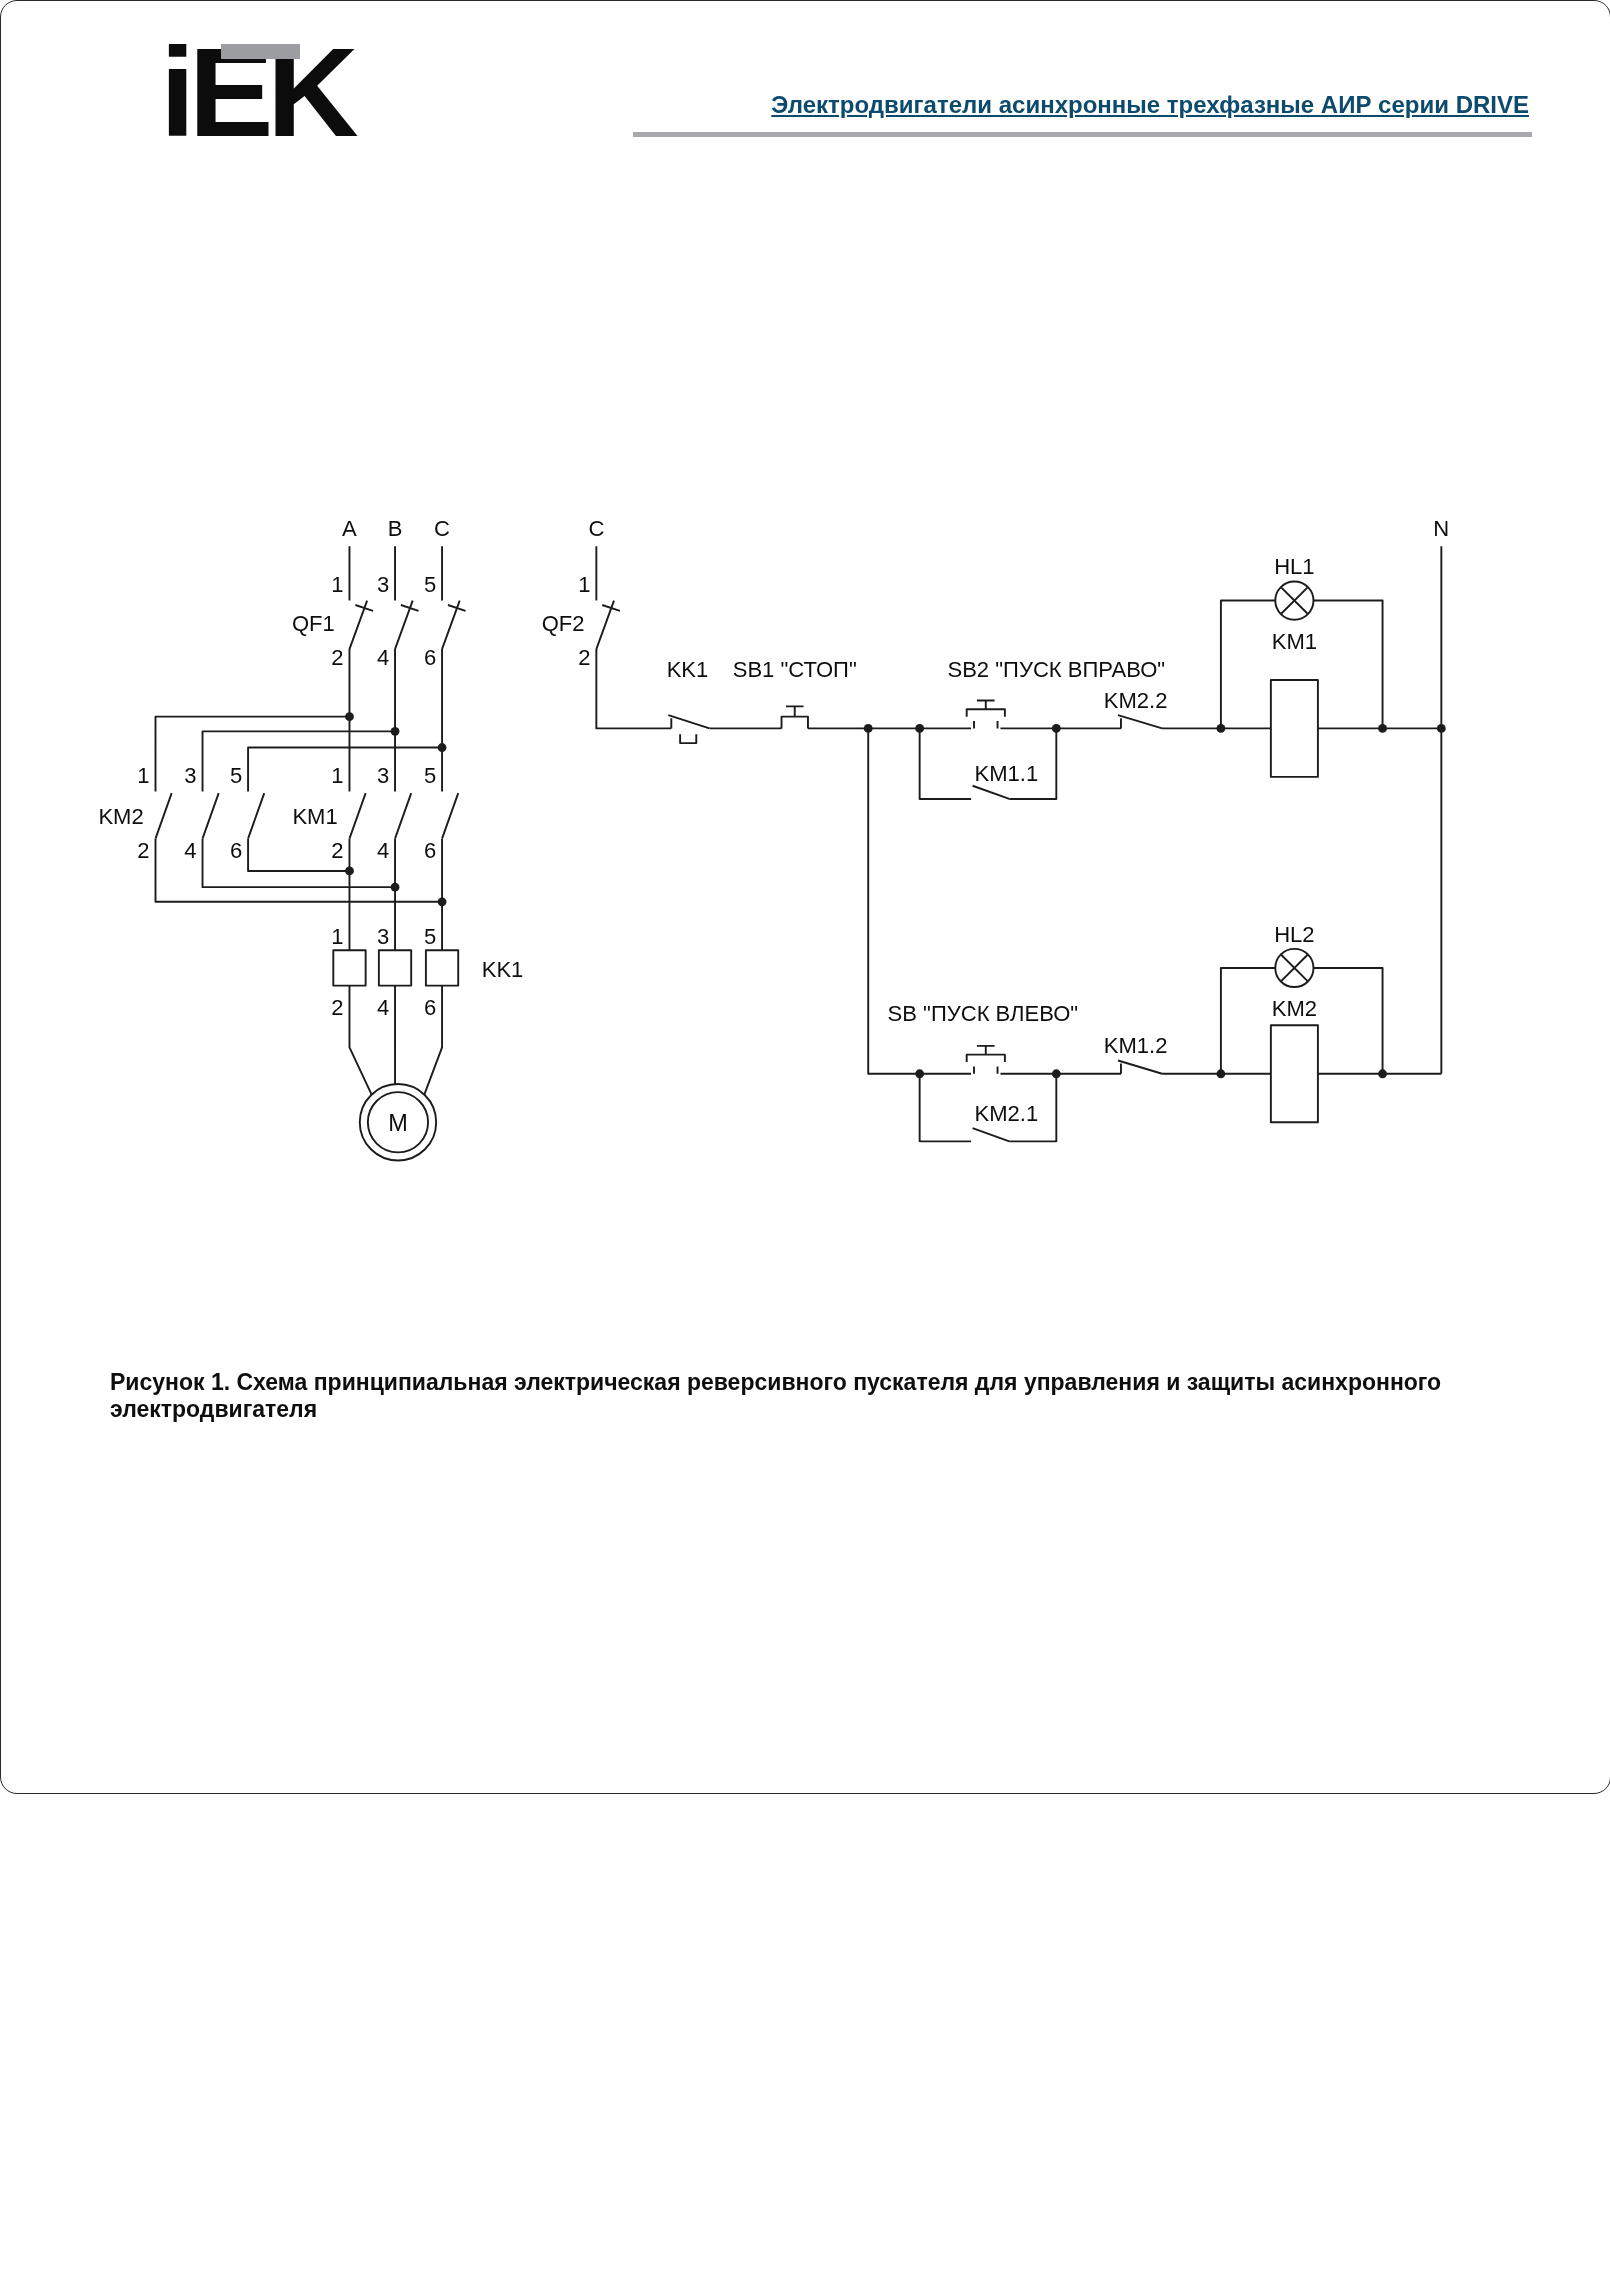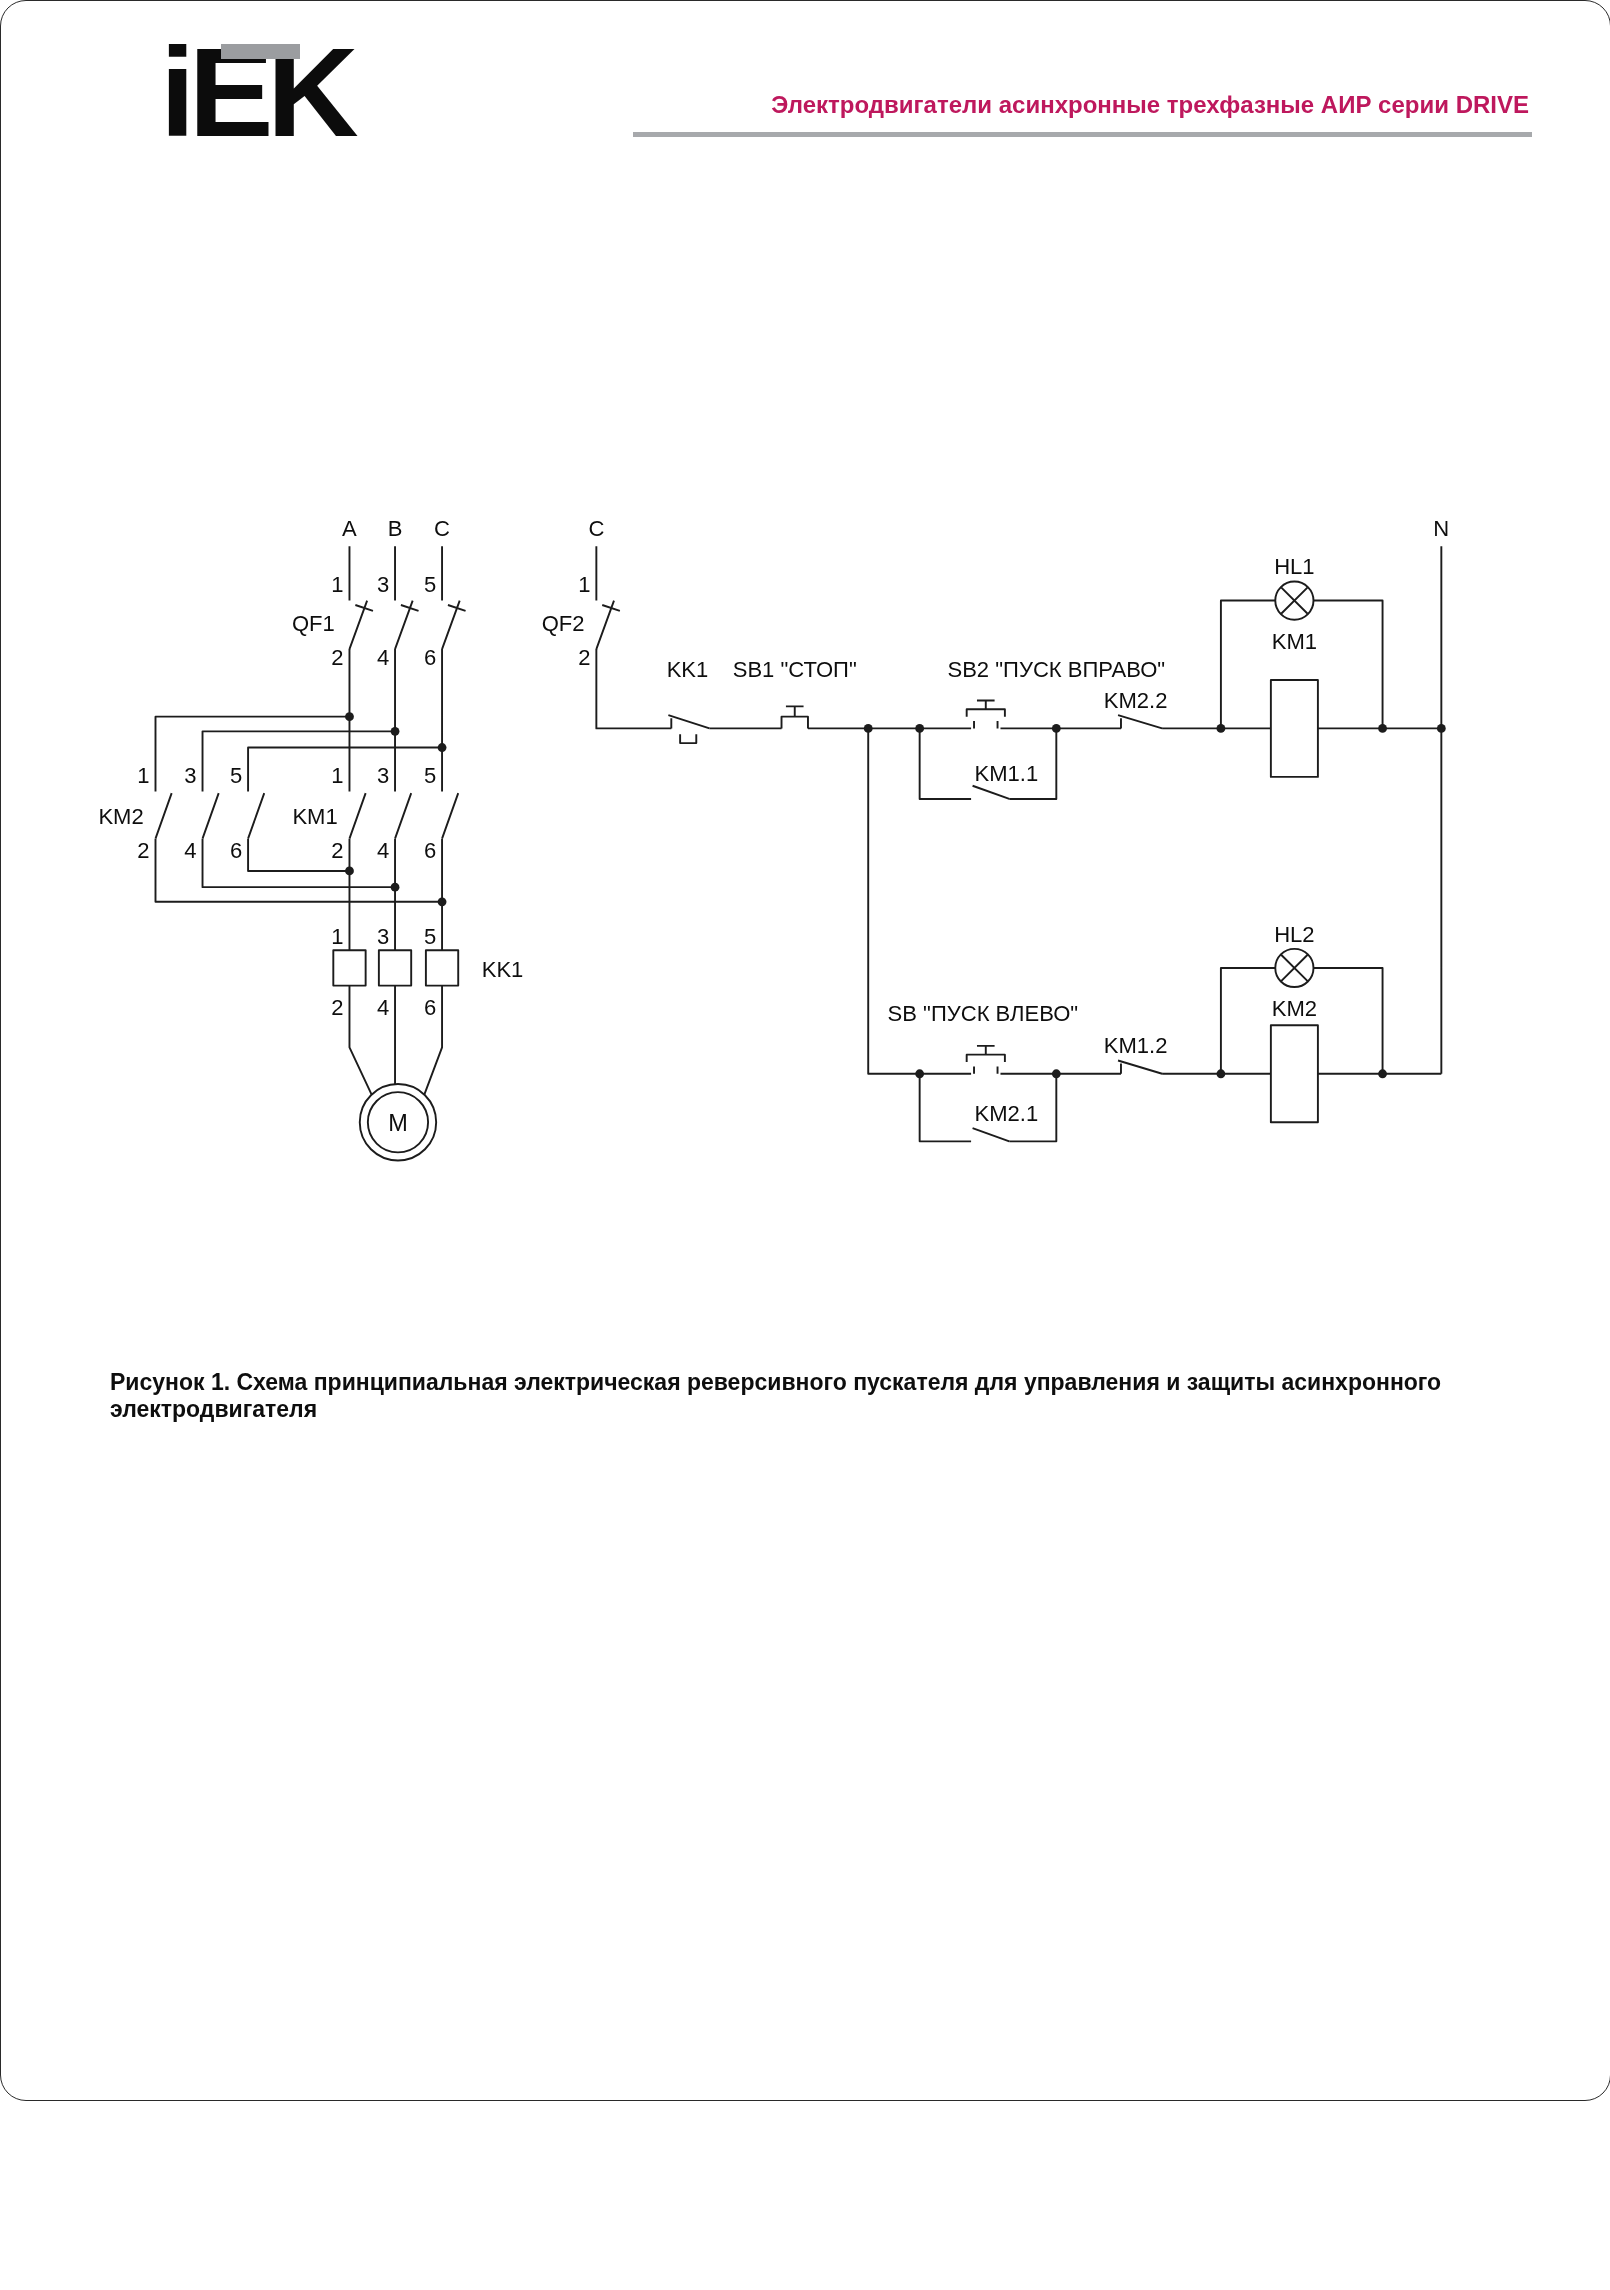--- a/index.html
+++ b/index.html
@@ -3,46 +3,47 @@
 <meta charset="utf-8">
 <style>
   :root{
     --line:#1c1c1c;
     --rule-gray:#a7a9ac;
     --logo-gray:#9b9da0;
   }
   html,body{margin:0;padding:0;background:#ffffff;}
   .page{
     position:relative;
-    width:1611px;height:2101px;
+    width:1611px;height:1794px;
     background:#ffffff;
     border:1.8px solid #2a2a2a;
-    border-radius:26px;
+    border-radius:17px;
     box-sizing:border-box;
     overflow:hidden;
     font-family:"Liberation Sans",sans-serif;
     color:#0e0e0e;
     padding-left:48px;
   }
   
   .logo{
     position:absolute;left:159px;top:28px;width:222px;height:120px;
   }
   .logo-text{
     font-size:127px;font-weight:700;letter-spacing:-6.5px;line-height:1;
     color:#0c0c0c;display:inline-block;
   }
   .logo-bar{
     position:absolute;left:61px;top:14.8px;width:79px;height:14.8px;
     background:var(--logo-gray);
   }
   .doc-title{
     position:absolute;top:90px;right:81px;width:1108px;
-    text-align:right;font-size:24px;font-weight:700;color:#be185d;
+    text-align:right;font-size:24px;font-weight:700;color:#0c4a6e;
     white-space:nowrap;
+    text-decoration:underline;
   }
   .title-rule{
     position:absolute;top:131px;left:632px;width:899px;height:4.6px;
     background:var(--rule-gray);
   }
   
   .caption{
     position:absolute;left:109px;top:1368px;width:1440px;
     font-size:23px;font-weight:700;color:#0e0e0e;
   }

